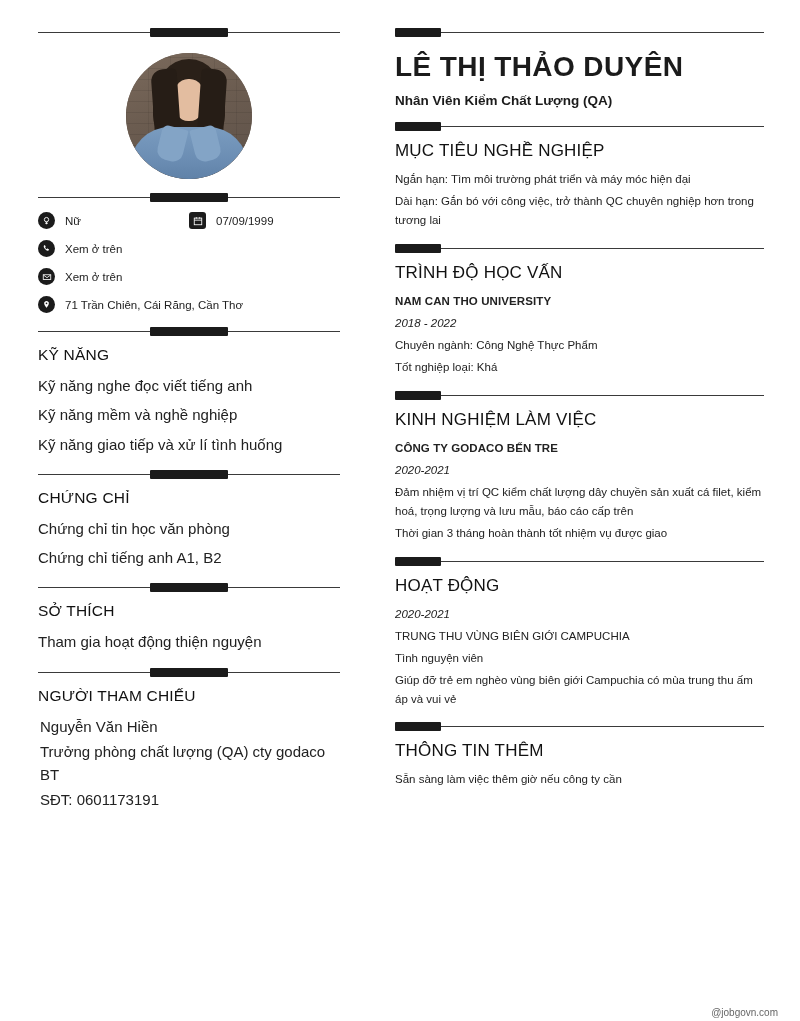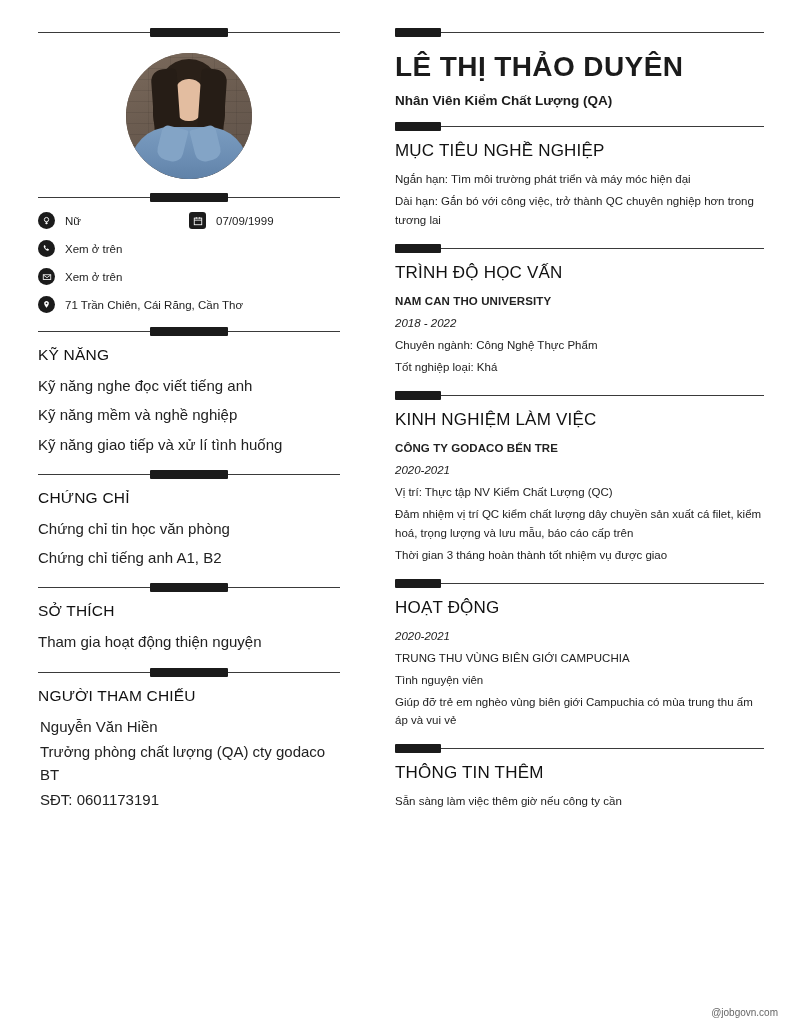--- a/index.html
+++ b/index.html
@@ -345,21 +345,20 @@
 
     <div class="divider left-seg">
       <div class="thin"></div>
         <div class="thick"></div>
     </div>
     <h2 class="sec">KINH NGHIỆM LÀM VIỆC</h2>
 
     <div class="block">
       <p class="line caps-bold">CÔNG TY GODACO BẾN TRE</p>
       <p class="line ital">2020-2021</p>
-      <p class="line">Vị trí: Thực tập NV Kiểm Chất Lượng (QC)</p>
       <p class="line">Đảm nhiệm vị trí QC kiểm chất lượng dây chuyền sản xuất cá filet, kiểm hoá, trọng lượng và lưu mẫu, báo cáo cấp trên</p>
       <p class="line">Thời gian 3 tháng hoàn thành tốt nhiệm vụ được giao</p>
     </div>
 
 
     <div class="divider left-seg">
       <div class="thin"></div>
         <div class="thick"></div>
     </div>
     <h2 class="sec">HOẠT ĐỘNG</h2>

